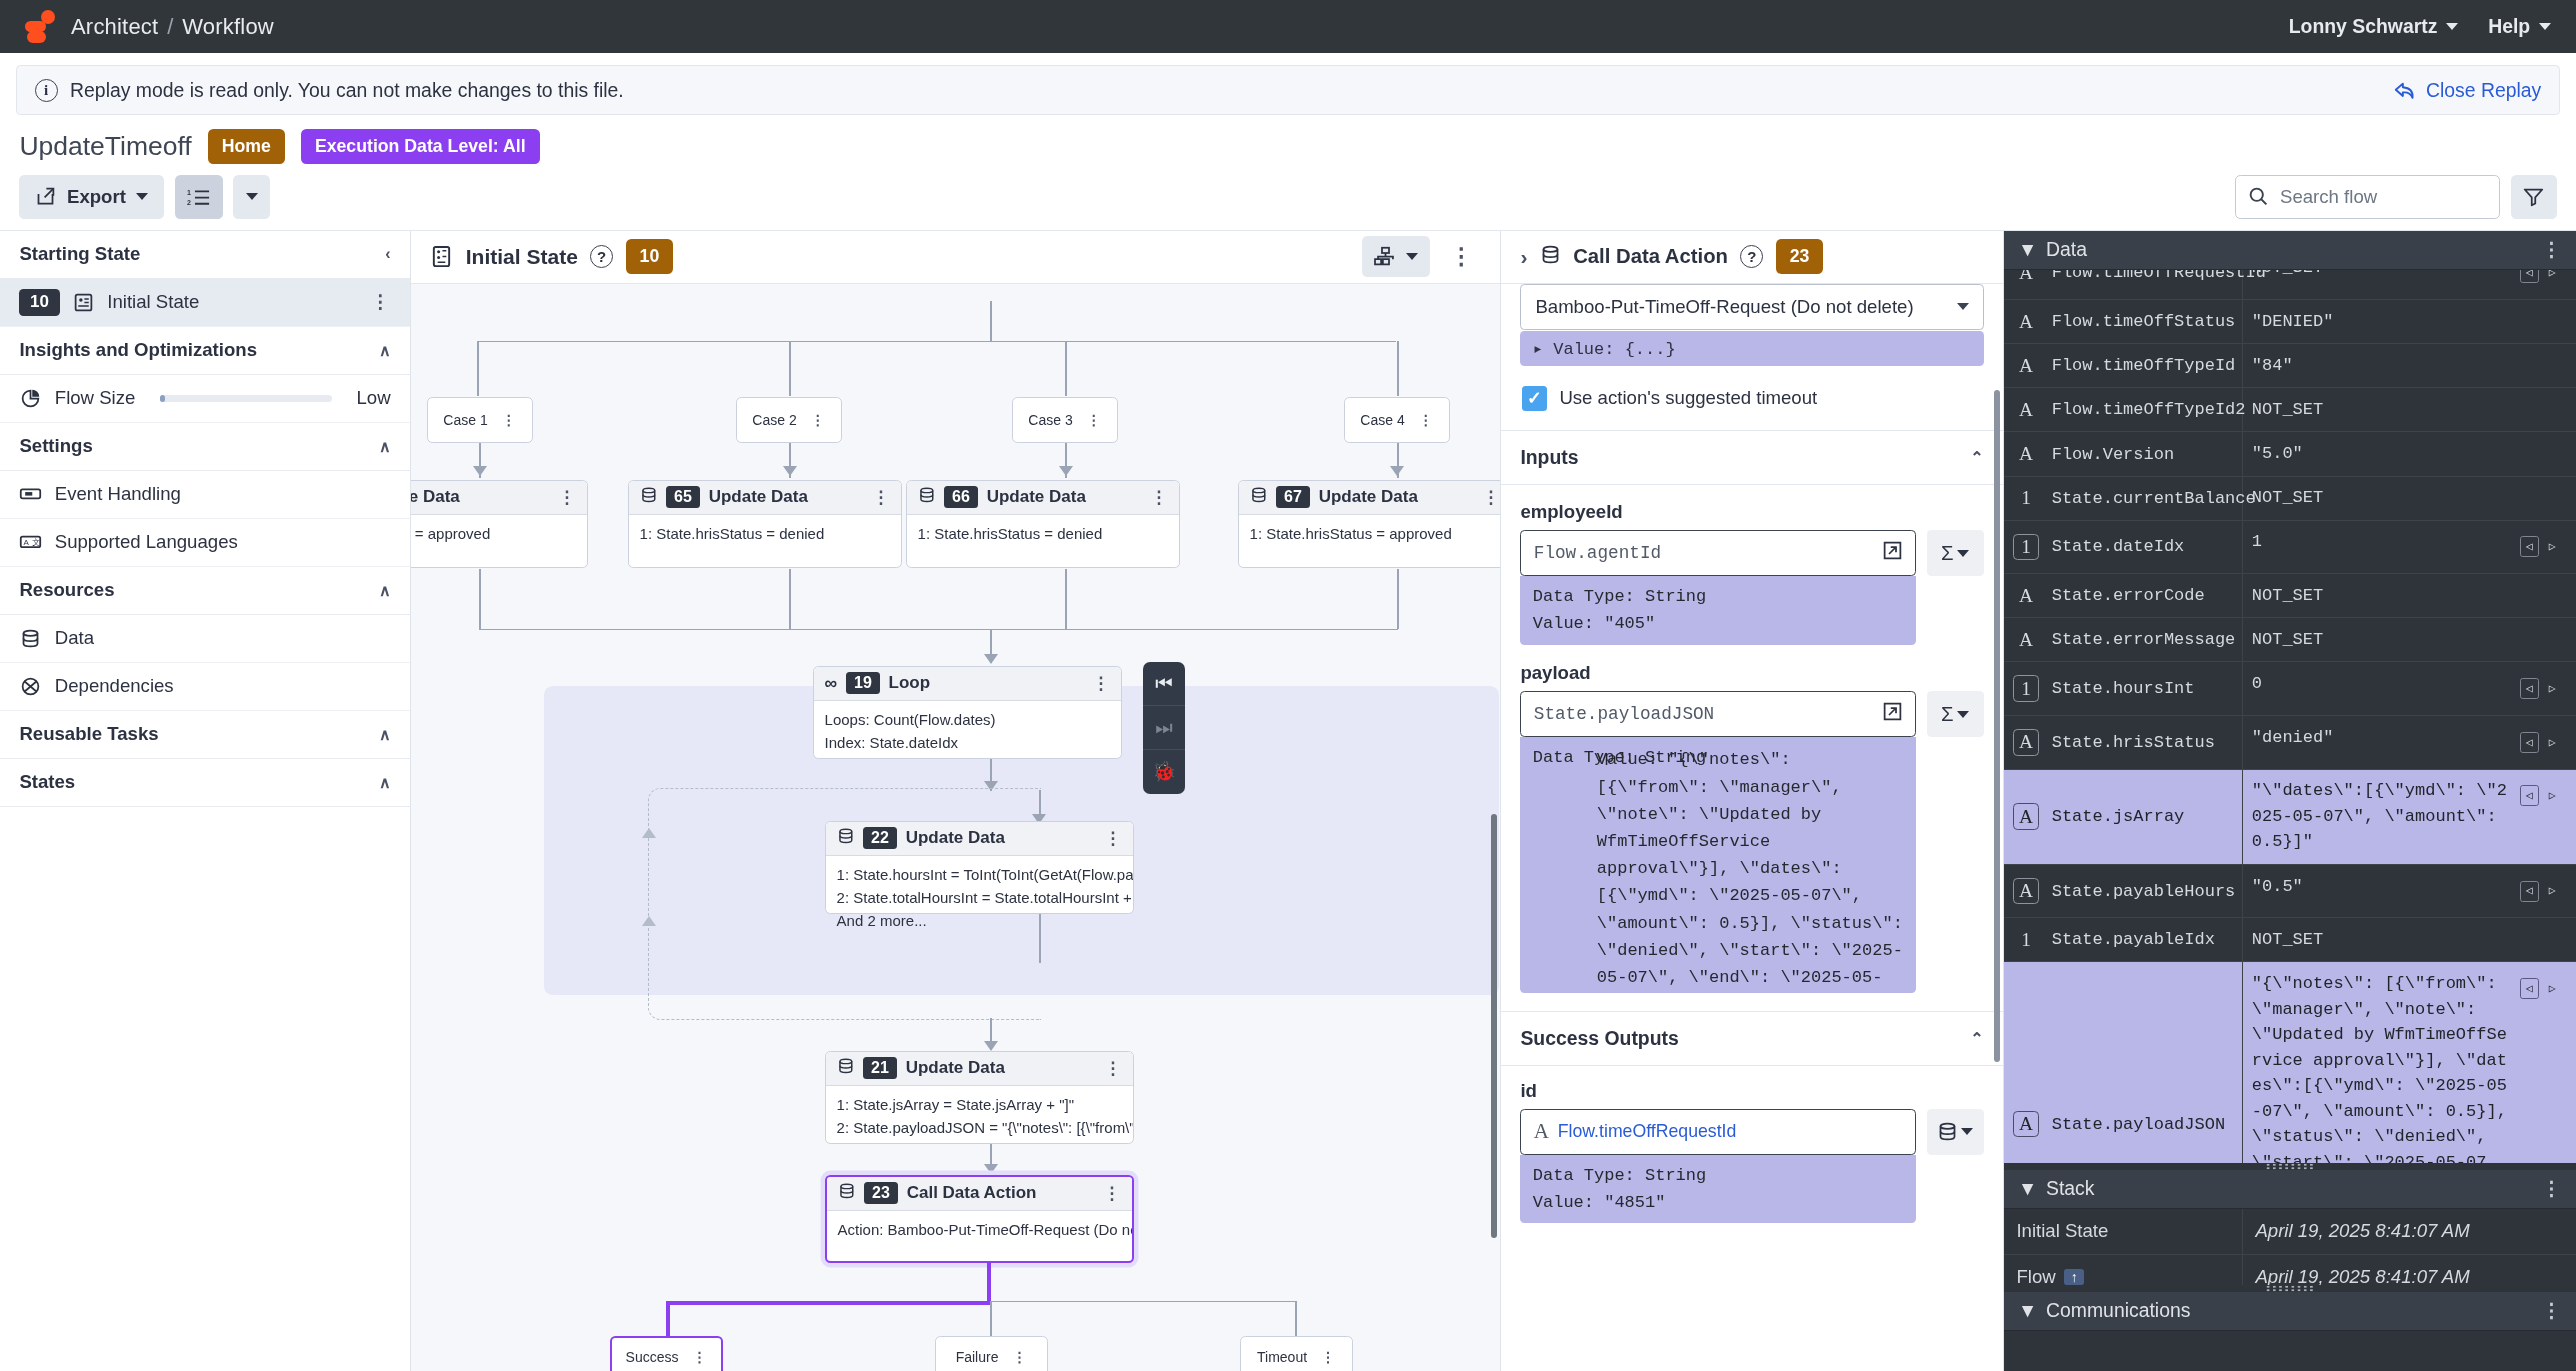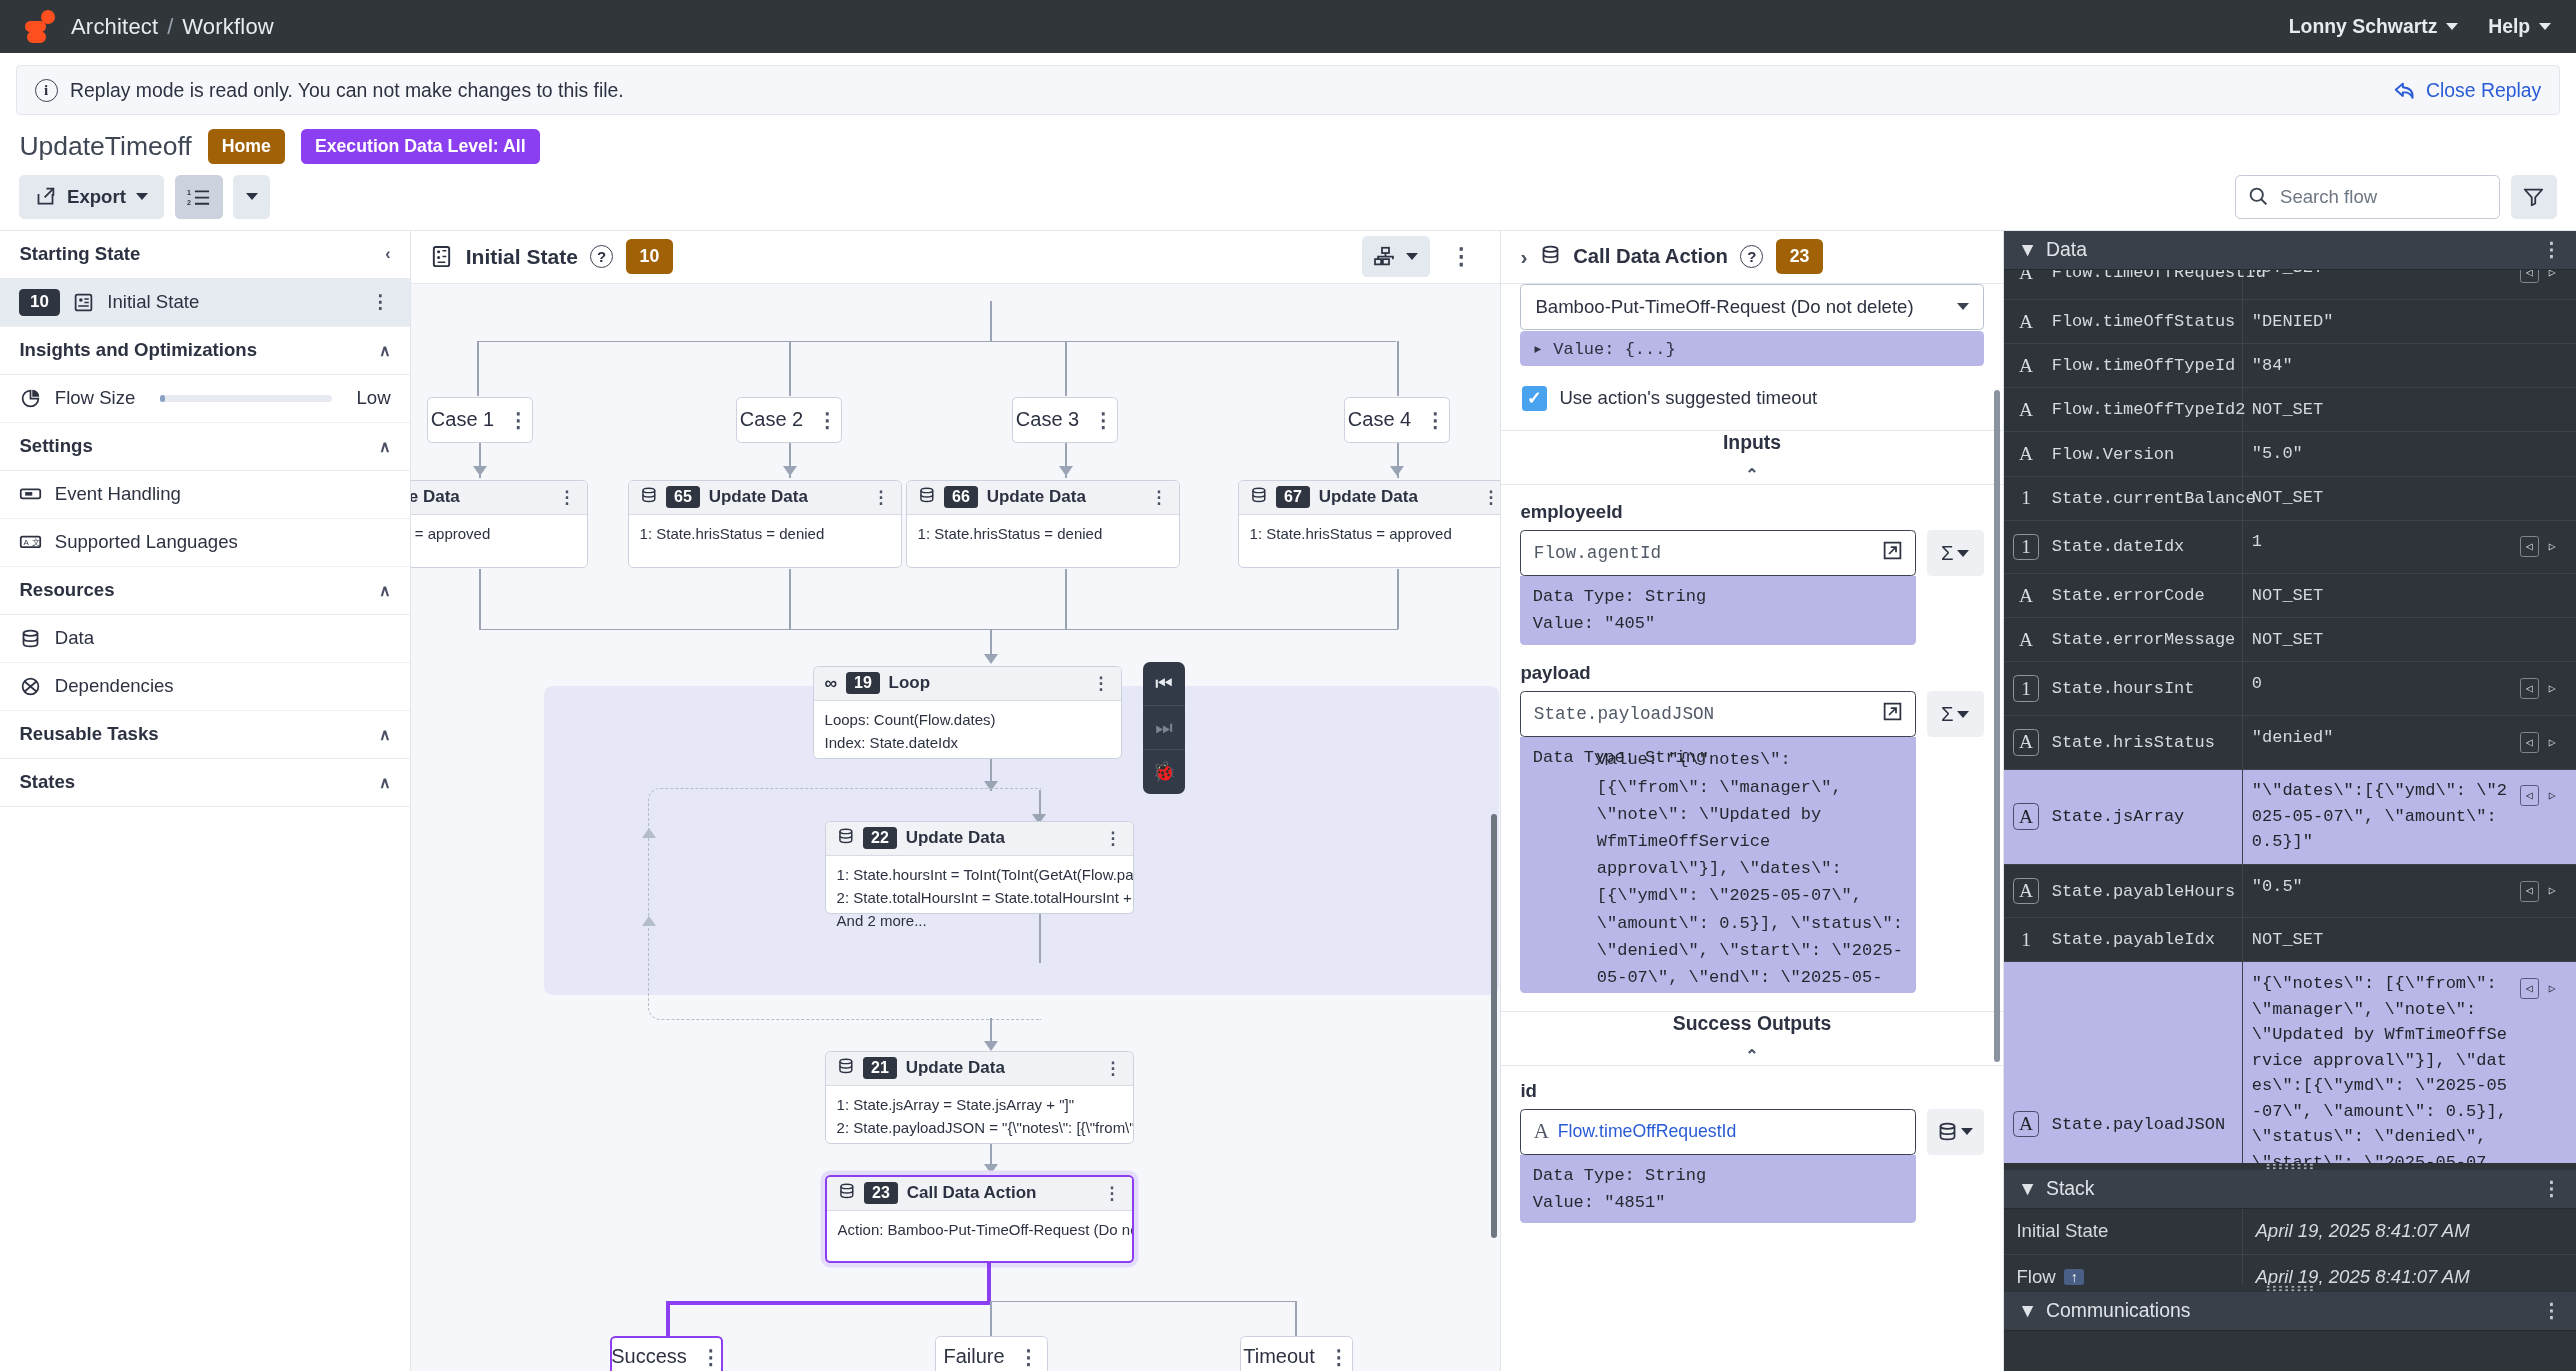--- a/index.html
+++ b/index.html
@@ -81,21 +81,21 @@
   #canvhdr .spacer{flex:1;}
   .qmark{width:23px;height:23px;border:1.8px solid #3b4250;border-radius:50%;display:inline-flex;align-items:center;justify-content:center;font-size:15px;font-weight:bold;}
   #canvbody{position:absolute;top:53px;left:0;right:0;bottom:0;background:#f5f7fb;}
 
   .node { position:absolute; background:#fff; border:0.9px solid #ccd2dd; border-radius:5.3px; }
   .node .hd { display:flex;align-items:center;gap:8.8px;height:34px;padding:0 10.6px;background:#f0f2f6;
      border-bottom:0.9px solid #d6dbe4; border-radius:4.4px 4.4px 0 0; font-weight:bold; font-size:17px;}
   .node .hd .spacer{flex:1;}
   .node .bd { padding:7px 10.6px; font-size:15px; line-height:1.55; color:#2c3241; white-space:nowrap; overflow:hidden;}
   .casebox { position:absolute; background:#fff;border:0.9px solid #ccd2dd;border-radius:5.3px;
-     display:flex;align-items:center;justify-content:center;gap:14px;font-size:20px;}
+     display:flex;align-items:center;justify-content:center;gap:14px;font-size:14px;}
   .casebox.sel{ border:2.7px solid #8b3ff0; }
   .node.sel{ border:2.7px solid #8b3ff0; box-shadow:0 0 0 4.4px #e3dcfb;}
   .grpbox{position:absolute;background:#e7e8f7;border-radius:8.8px;}
   .nbadge{background:#2f3642;color:#fff;border-radius:3.5px;padding:1.8px 8px;font-size:16px;font-weight:bold;}
   .lnk{position:absolute;background:#9aa4b4;}
   .lnk.p{background:#8b3ff0;}
   .arrow{position:absolute;width:0;height:0;border-left:7px solid transparent;border-right:7px solid transparent;border-top:10.6px solid #9aa4b4;}
   .dashed{position:absolute;border:1.8px dashed #b3bcc9;}
   #playctl{position:absolute;background:#333a47;border-radius:7px;width:42px;}
   #playctl div{height:44px;display:flex;align-items:center;justify-content:center;color:#e9ecf1;font-size:19.4px;border-bottom:0.9px solid #454d5c;}
@@ -104,21 +104,21 @@
   
   #midhdr{height:53px;display:flex;align-items:center;gap:12.4px;padding:0 19.4px;border-bottom:0.9px solid #e3e7ee;font-weight:bold;font-size:20.3px;}
   .fieldlabel{font-weight:bold;font-size:18.6px;padding:0 19.4px 7px 19.4px;}
   .inputwrap{display:flex;gap:10.6px;padding:0 19.4px;align-items:flex-start;}
   .inputbox{flex:1;border:0.9px solid #3b4250;border-radius:4.4px;height:46px;display:flex;align-items:center;padding:0 12.4px;
     font-family:"Liberation Mono",monospace;font-size:17.7px;color:#515a68;background:#fff;}
   .inputbox .spacer{flex:1;}
   .selbox{border:0.9px solid #b8c0cd;border-radius:4.4px;height:46px;display:flex;align-items:center;padding:0 14px;font-size:18.6px;}
   .valbox{background:#b9b6e8;border-radius:0 0 4.4px 4.4px;padding:7px 12.4px;font-family:"Liberation Mono",monospace;font-size:17px;line-height:1.6;color:#25292f;}
   .sigbtn{width:57px;height:46px;background:#eef0f4;border-radius:4.4px;display:flex;align-items:center;justify-content:center;gap:3.5px;font-size:20.3px;}
-  .midsect{display:flex;align-items:center;height:55px;padding:0 19.4px;border-top:0.9px solid #e3e7ee;border-bottom:0.9px solid #e3e7ee;font-weight:bold;font-size:19.4px;flex-direction:column;}
+  .midsect{display:flex;align-items:center;height:55px;padding:0 19.4px;border-top:0.9px solid #e3e7ee;border-bottom:0.9px solid #e3e7ee;font-weight:bold;font-size:19.4px;}
   .midsect .spacer{flex:1;}
   .chk{width:25px;height:25px;background:#4aa3ef;border-radius:3.5px;color:#fff;display:flex;align-items:center;justify-content:center;font-size:17.7px;font-weight:bold;}
 
   
   .rhdr{background:#3a4049;height:39px;display:flex;align-items:center;gap:8.8px;padding:0 14px;font-size:19.4px;color:#dfe3e8;border-bottom:0.9px solid #262b31;}
   .rhdr .spacer{flex:1;}
   .drow{display:flex;border-bottom:0.9px solid #3d434b;min-height:42px;font-family:"Liberation Mono",monospace;font-size:17px;align-items:stretch;}
   .drow.hl{background:#b9b6e8;color:#21252b;}
   .dk{width:239px;display:flex;align-items:center;gap:12.4px;padding:5.3px 8.8px;border-right:0.9px solid #3d434b;}
   .dv{flex:1;display:flex;align-items:flex-start;padding:8.8px 8.8px;word-break:break-all;line-height:1.5;}

